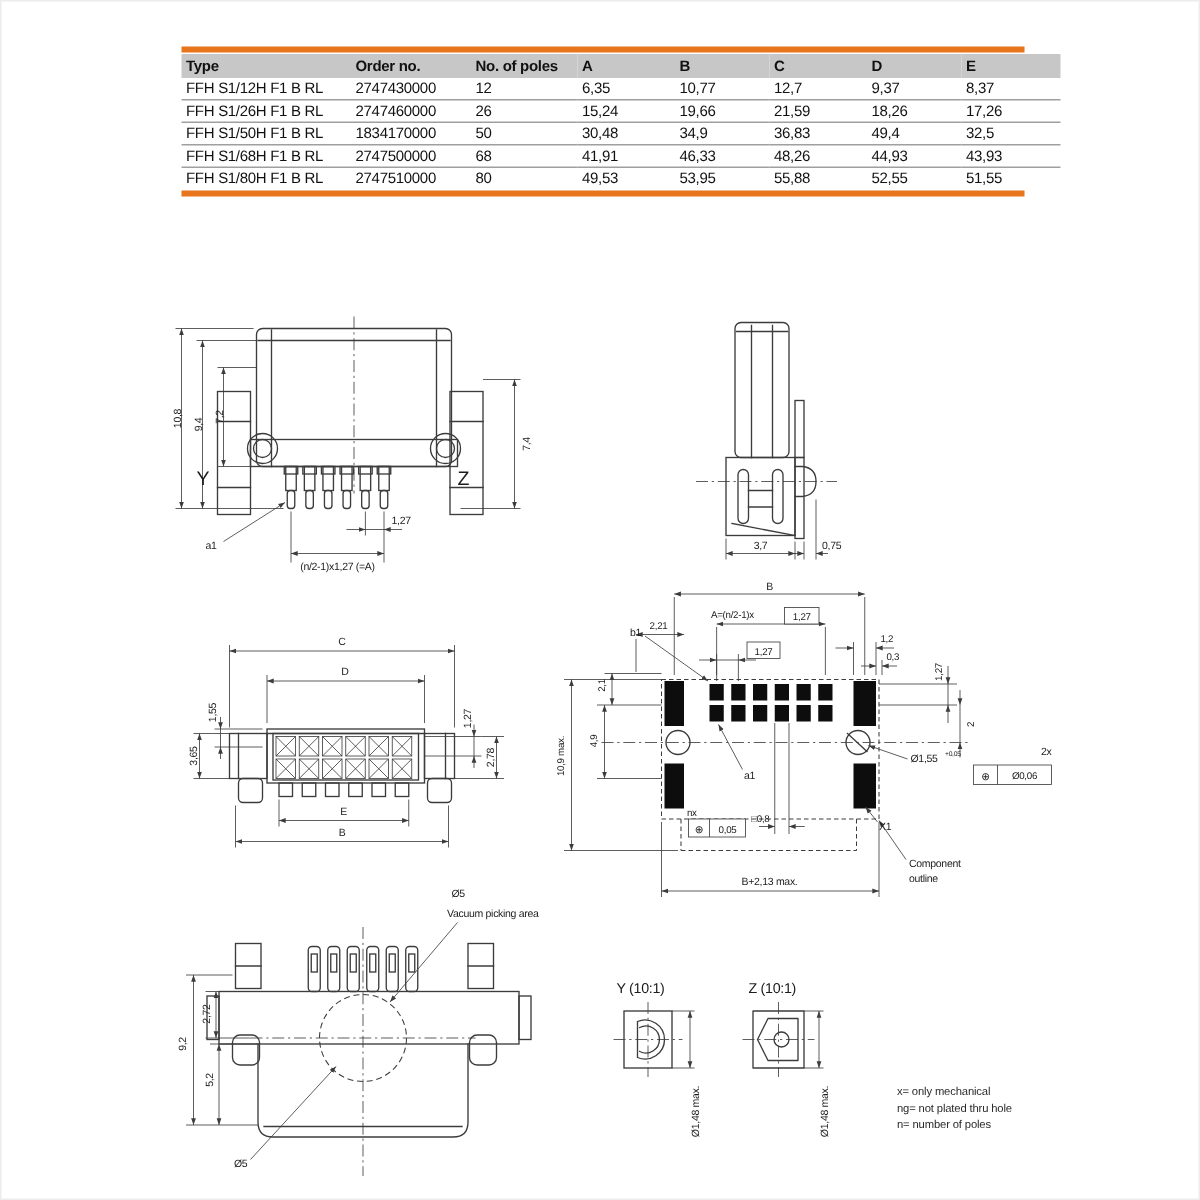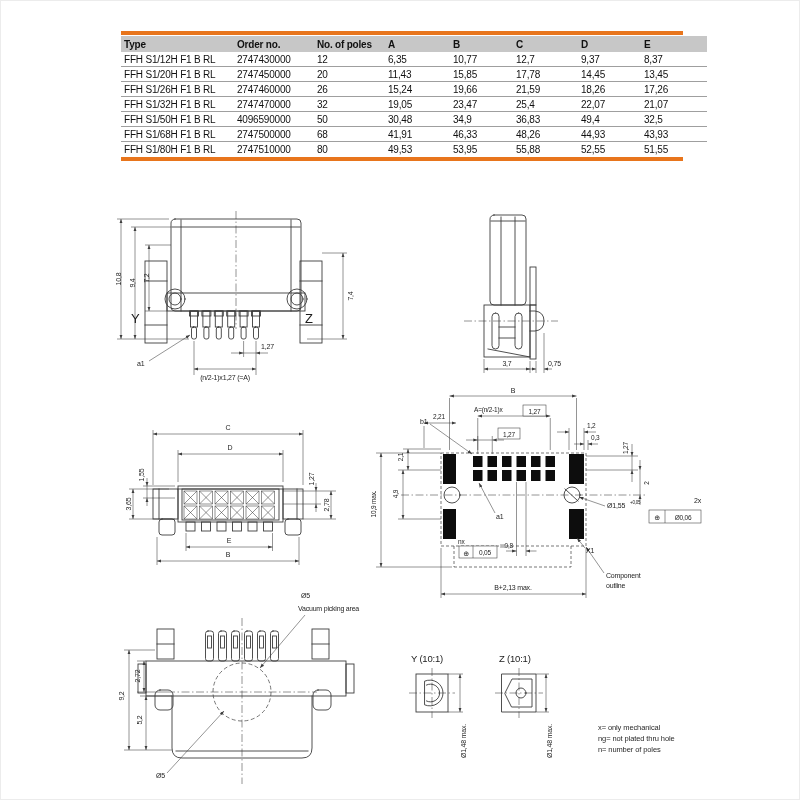--- a/index.html
+++ b/index.html
@@ -64,52 +64,32 @@
       <td>FFH S1/12H F1 B RL</td>
       <td>2747430000</td>
       <td>12</td>
       <td>6,35</td>
       <td>10,77</td>
       <td>12,7</td>
       <td>9,37</td>
       <td>8,37</td>
     </tr>
           <tr>
-      <td>FFH S1/20H F1 B RL</td>
-      <td>2747450000</td>
-      <td>20</td>
-      <td>11,43</td>
-      <td>15,85</td>
-      <td>17,78</td>
-      <td>14,45</td>
-      <td>13,45</td>
-    </tr>
-          <tr>
       <td>FFH S1/26H F1 B RL</td>
       <td>2747460000</td>
       <td>26</td>
       <td>15,24</td>
       <td>19,66</td>
       <td>21,59</td>
       <td>18,26</td>
       <td>17,26</td>
     </tr>
           <tr>
-      <td>FFH S1/32H F1 B RL</td>
-      <td>2747470000</td>
-      <td>32</td>
-      <td>19,05</td>
-      <td>23,47</td>
-      <td>25,4</td>
-      <td>22,07</td>
-      <td>21,07</td>
-    </tr>
-          <tr>
       <td>FFH S1/50H F1 B RL</td>
-      <td>4096590000</td>
+      <td>1834170000</td>
       <td>50</td>
       <td>30,48</td>
       <td>34,9</td>
       <td>36,83</td>
       <td>49,4</td>
       <td>32,5</td>
     </tr>
           <tr>
       <td>FFH S1/68H F1 B RL</td>
       <td>2747500000</td>

